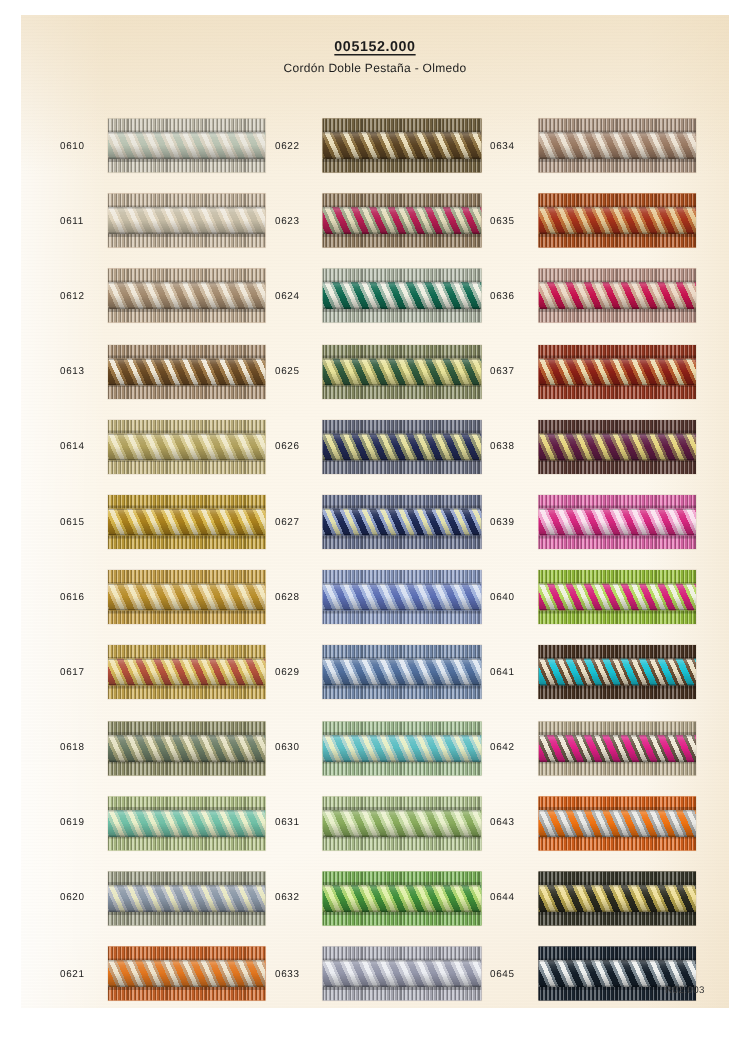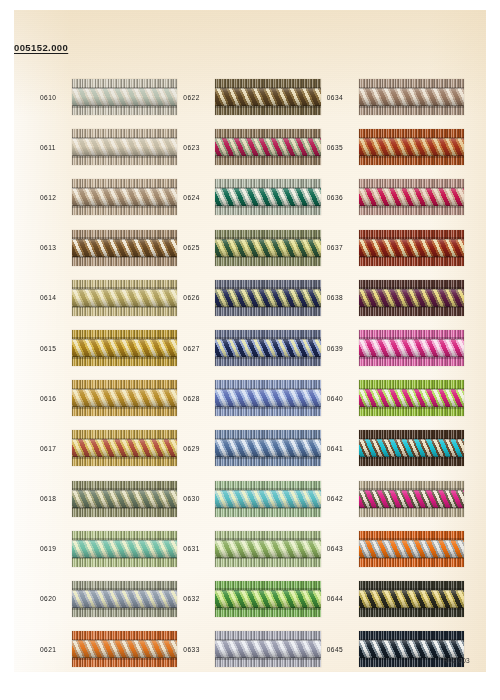--- a/index.html
+++ b/index.html
@@ -43,21 +43,21 @@
     font-size:17px;letter-spacing:.5px;color:#23313f;line-height:1;
   }
   .logo .sub{
     font-size:2.6px;letter-spacing:.25px;color:#5a4a33;
     margin-top:1px;white-space:nowrap;transform-origin:left top;
   }
   .logo .bar{
     margin-top:2px;height:2px;width:60px;background:#c8b28a;opacity:.0;
   }
   .head{
-    position:absolute;left:0;right:0;top:32px;text-align:left;
+    position:absolute;left:0;right:0;top:16px;text-align:center;
   }
   .head .code{
     font-size:9.5px;font-weight:bold;color:#1d1d1d;letter-spacing:.4px;
     text-decoration:underline;text-underline-offset:2px;
   }
   .head .name{
     margin-top:4px;font-size:8px;color:#1d1d1d;letter-spacing:.2px;
   }
   .footer{
     position:absolute;right:16px;bottom:8px;
@@ -130,20 +130,21 @@
 </style>
 </head>
 <body>
 
 <div id="sheet">
   <div id="page">
 
 
     <div class="head">
       <div class="code">005152.000</div>
+      <div class="name">Cordón Doble Pestaña - Olmedo</div>
     </div>
 
     <div id="grid">
         <div class="cell">
           <div class="ref">0610</div>
           <div class="swatch" style="background: rgb(207, 201, 184);">
             <div class="flange top" style="background-color: rgb(207, 201, 184);"></div>
             <div class="flange bot" style="background-color: rgb(207, 201, 184);"></div>
             <div class="cord">
               <div class="twist" style="background: repeating-linear-gradient(66deg, rgb(185, 195, 178) 0px, rgb(185, 195, 178) 4.2px, rgb(216, 210, 192) 4.2px, rgb(216, 210, 192) 6.4px, rgb(233, 230, 220) 6.4px, rgb(233, 230, 220) 9.4px, rgb(216, 210, 192) 9.4px, rgb(216, 210, 192) 11.2px);"></div>

